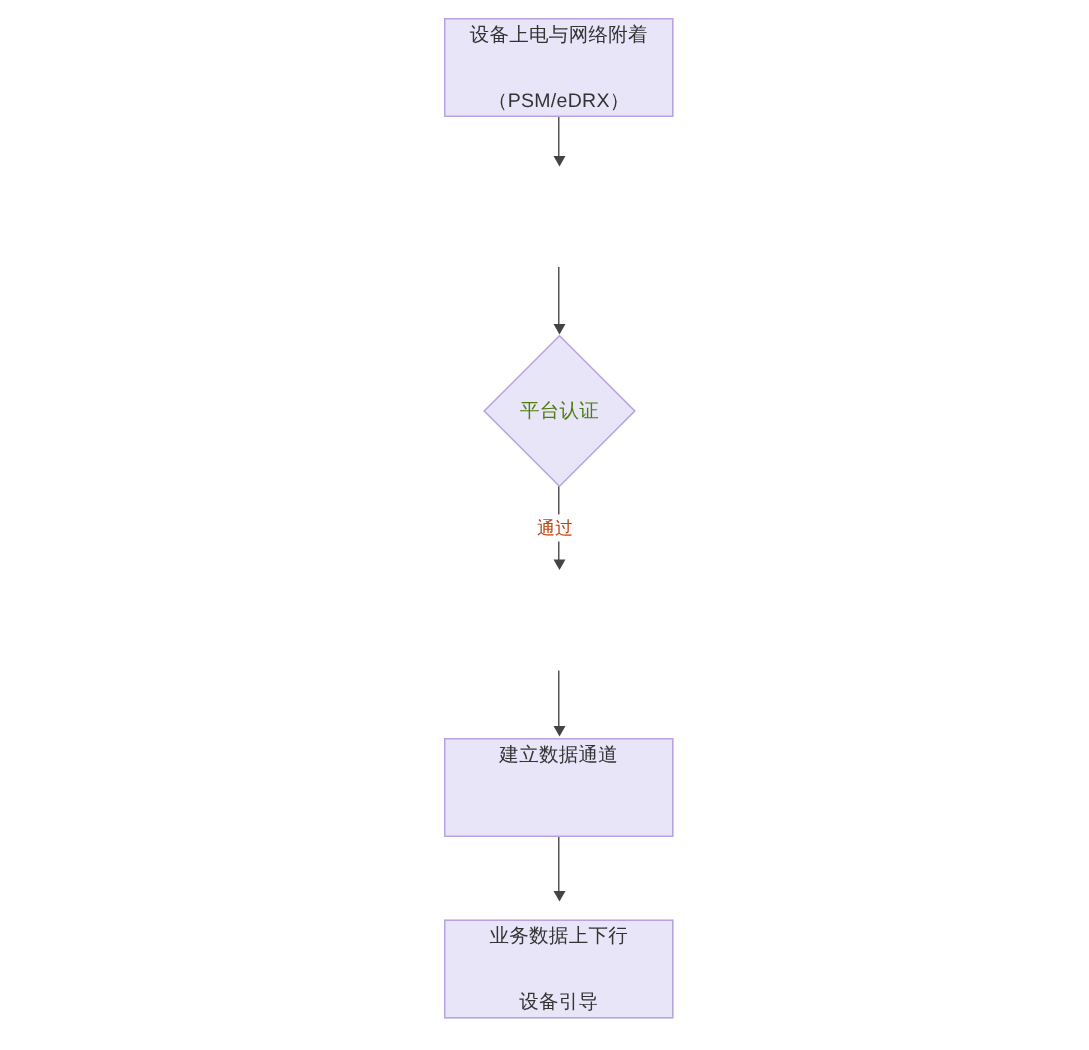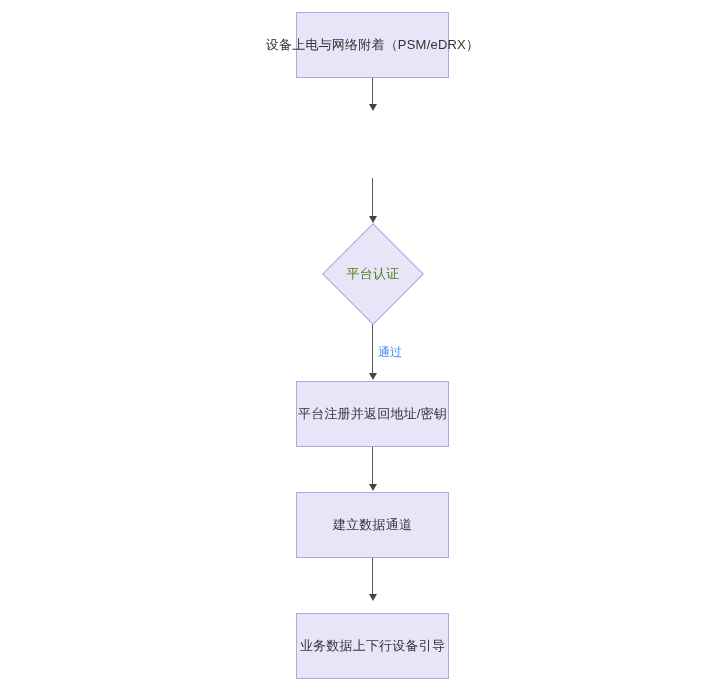--- a/index.html
+++ b/index.html
@@ -17,23 +17,23 @@
     position: relative;
     width: 726px;
     height: 700px;
   }
   .node {
     position: absolute;
     box-sizing: border-box;
     background: #e9e5f9;
     border: 1px solid #b7a3e0;
     display: flex;
-    flex-direction: row;
+    flex-direction: column;
     align-items: center;
-    justify-content: center;
+    justify-content: space-between;
     color: #333333;
     font-size: 13px;
     line-height: 20px;
     letter-spacing: 0.2px;
     white-space: nowrap;
   }
   .node .line {
     display: block;
   }
   .decision {
@@ -63,27 +63,26 @@
     position: absolute;
     width: 0;
     height: 0;
     border-left: 4px solid transparent;
     border-right: 4px solid transparent;
     border-top: 7px solid #444444;
   }
   .edge-label {
     position: absolute;
     background: #ffffff;
-    color: #3b82f6;
+    color: #c2410c;
     font-size: 12px;
     line-height: 16px;
     padding: 1px 3px;
     white-space: nowrap;
     text-align: center;
-    margin-left: 20px;
   }
 </style>
 </head>
 <body>
 
 <div id="flowchart">
 
   <div class="edge" style="left:372px; top:78px; height:27px;"></div>
   <div class="arrowhead" style="left:369px; top:104px;"></div>
 
@@ -102,24 +101,20 @@
 
   <div class="node" style="left:296px; top:12px; width:153px; height:66px;">
     <span class="line">设备上电与网络附着</span>
     <span class="line">（PSM/eDRX）</span>
   </div>
 
 
   <div class="decision" style="left:337px; top:238px; width:72px; height:72px;"></div>
   <div class="decision-label" style="left:323px; top:264px; width:100px; height:20px;">平台认证</div>
 
-  <div class="node" style="left:296px; top:381px; width:153px; height:66px;">
-    <span class="line">平台注册</span>
-    <span class="line">并返回地址/密钥</span>
-  </div>
 
   <div class="node" style="left:296px; top:492px; width:153px; height:66px;">
     <span class="line">建立数据通道</span>
   </div>
 
   <div class="node" style="left:296px; top:601px; width:153px; height:66px;margin-top:12px;">
     <span class="line">业务数据上下行</span>
     <span class="line">设备引导</span>
   </div>
 

